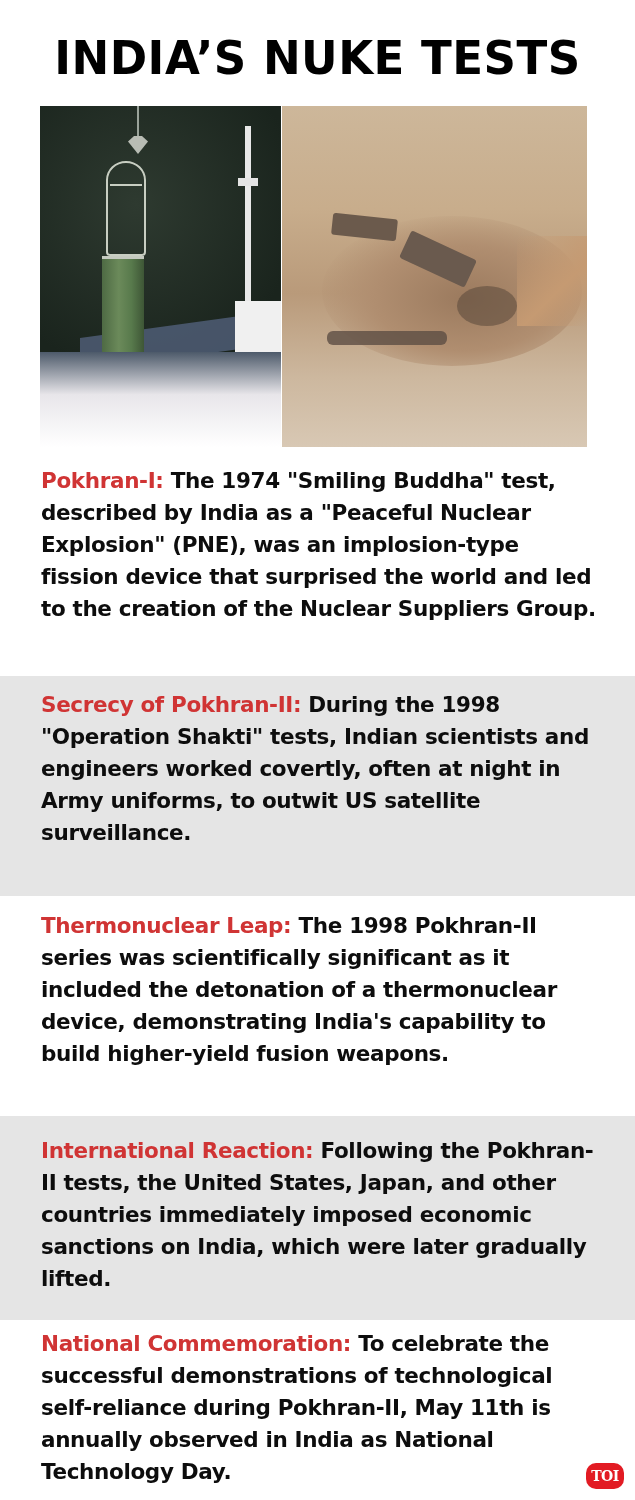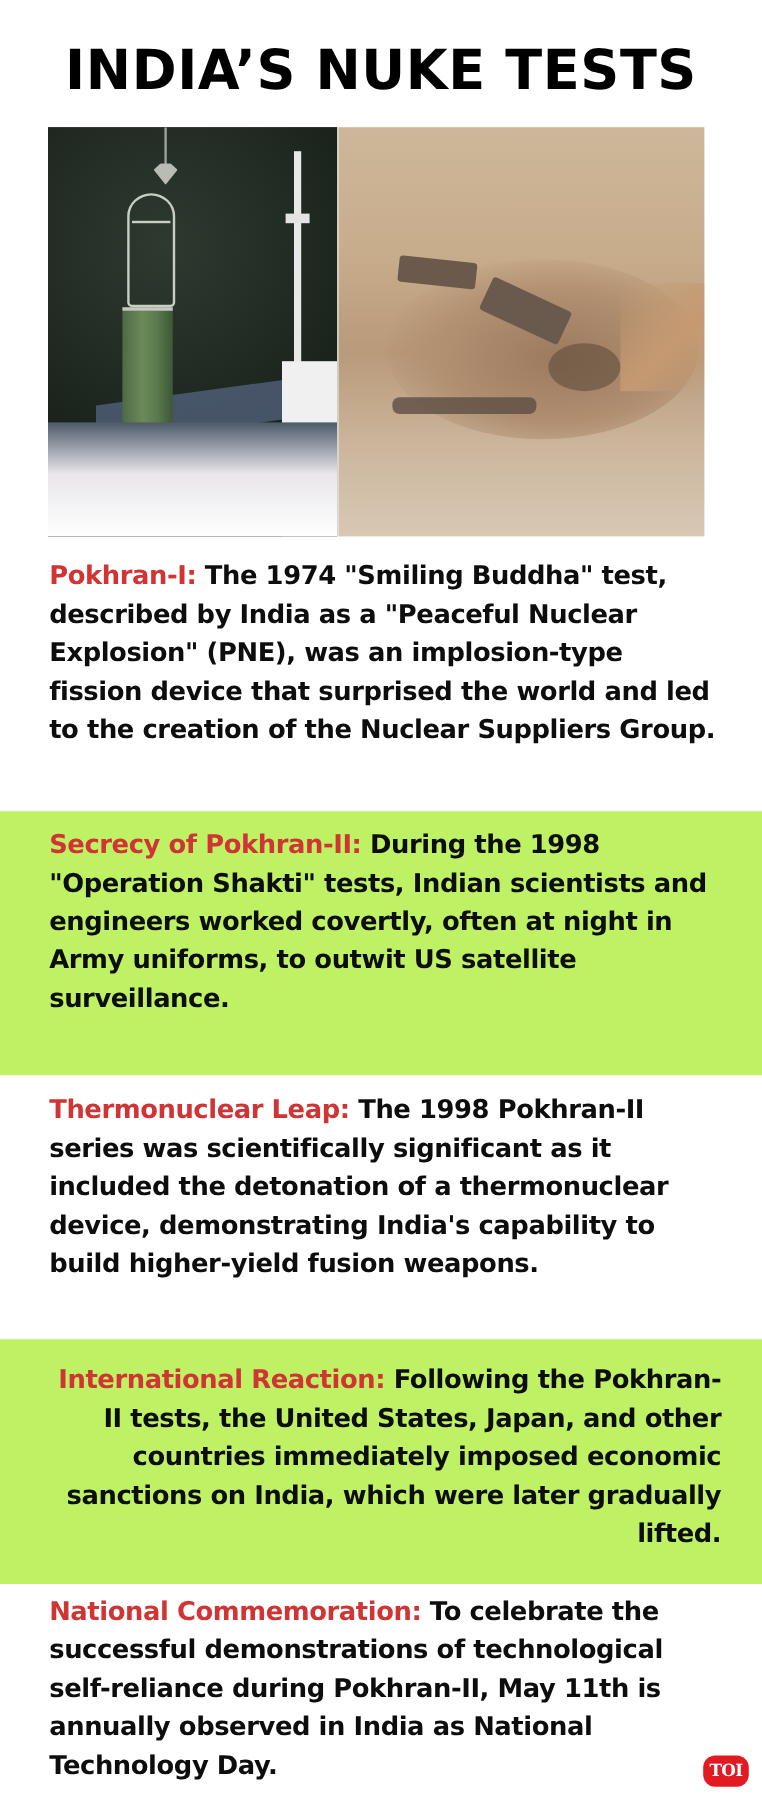--- a/index.html
+++ b/index.html
@@ -35,21 +35,21 @@
 
     
     .pr-crater { position:absolute; left:40px; top:110px; width:260px; height:150px; border-radius:50%; background: radial-gradient(ellipse at 55% 55%, #9b7a5e 0%, #b08e70 45%, rgba(190,160,130,0) 75%); }
     .pr-wreck1 { position:absolute; left:50px; top:110px; width:65px; height:22px; background:#6b5a4c; transform: rotate(6deg); border-radius:3px; }
     .pr-wreck2 { position:absolute; left:120px; top:138px; width:72px; height:30px; background:#6a5a4e; transform: rotate(25deg); border-radius:3px; }
     .pr-wreck3 { position:absolute; left:45px; top:225px; width:120px; height:14px; background:#5c4e44; border-radius:6px; opacity:0.8; }
     .pr-shadow { position:absolute; left:175px; top:180px; width:60px; height:40px; background:#5f4c3e; border-radius:50%; opacity:0.6; }
     .pr-slope { position:absolute; right:0; top:130px; width:70px; height:90px; background: linear-gradient(135deg, rgba(200,160,120,0) 0%, #c59a72 60%, rgba(200,160,120,0) 100%); }
 
     .section { position: absolute; left: 0; width: 635px; }
-    .section.grey { background: #bef264; }
+    .section.grey { background: #e5e5e5; }
     .section p {
       position: absolute; left: 41px; width: 560px;
       font-family: "DejaVu Sans", sans-serif; font-weight: 700;
       font-size: 21.5px; line-height: 32px; color: #0d0d0d;
       letter-spacing: -0.35px;
     }
     .section .label { color: #d03434; }
 
     .toi {
       position: absolute; left: 586px; top: 1463px; width: 38px; height: 26px;
@@ -98,21 +98,21 @@
     <span class="label">Secrecy of Pokhran-II:</span><span> During the 1998 "Operation Shakti" tests, Indian scientists and engineers worked covertly, often at night in Army uniforms, to outwit US satellite surveillance.</span>
   </p>
 </div>
 
 <div class="section" style="top:896px;height:204px;">
   <p style="top:14px;">
     <span class="label">Thermonuclear Leap:</span><span> The 1998 Pokhran-II series was scientifically significant as it included the detonation of a thermonuclear device, demonstrating India's capability to build higher-yield fusion weapons.</span>
   </p>
 </div>
 
-<div class="section grey" style="top:1116px;height:204px;text-align:right;">
+<div class="section grey" style="top:1116px;height:204px;">
   <p style="top:19px;">
     <span class="label">International Reaction:</span><span> Following the Pokhran-II tests, the United States, Japan, and other countries immediately imposed economic sanctions on India, which were later gradually lifted.</span>
   </p>
 </div>
 
 <div class="section" style="top:1320px;height:180px;">
   <p style="top:8px;">
     <span class="label">National Commemoration:</span><span> To celebrate the successful demonstrations of technological self-reliance during Pokhran-II, May 11th is annually observed in India as National Technology Day.</span>
   </p>
 </div>

